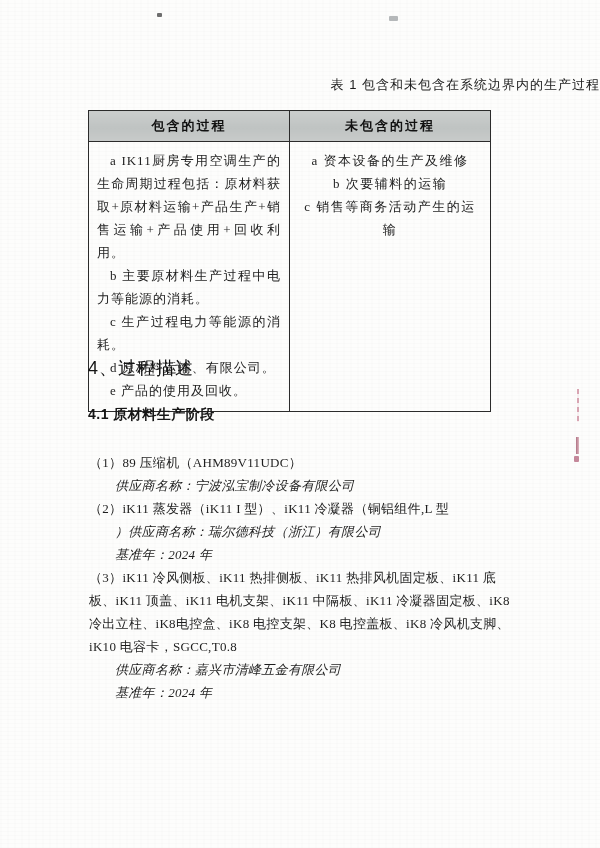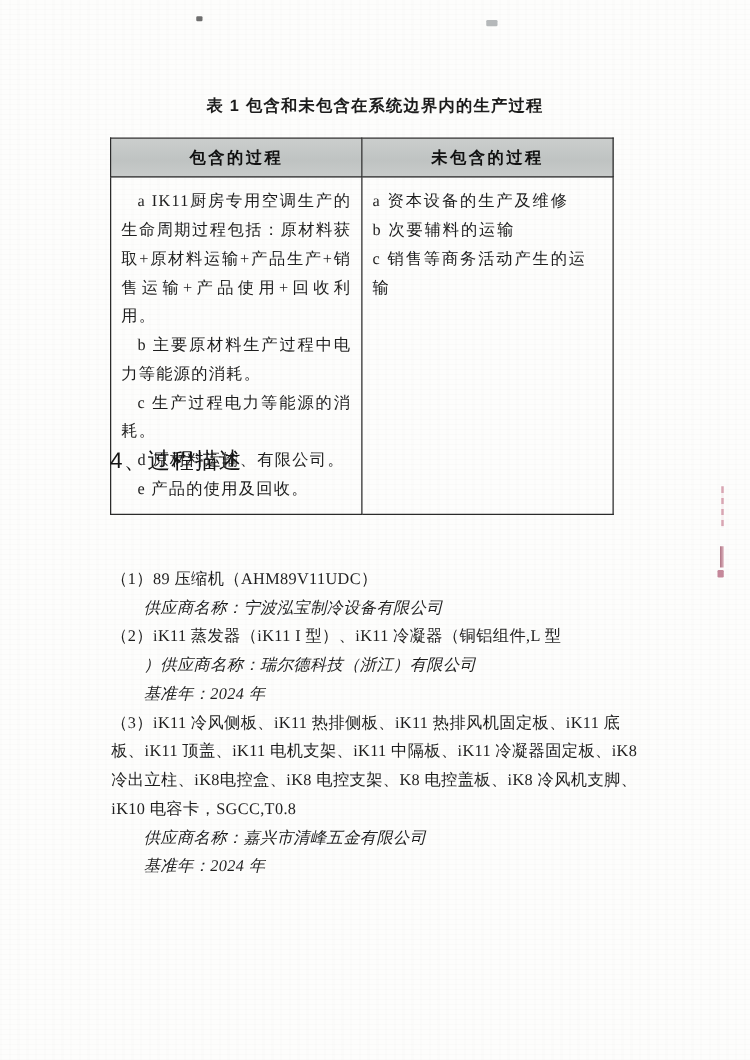--- a/index.html
+++ b/index.html
@@ -10,23 +10,23 @@
     background:#fdfdfc;
     background-image:
       repeating-linear-gradient(0deg, rgba(0,0,0,0.012) 0 1px, transparent 1px 4px),
       repeating-linear-gradient(90deg, rgba(0,0,0,0.006) 0 2px, transparent 2px 7px);
     color:#222;
     font-family:"Liberation Serif","DejaVu Serif",serif;
     overflow:hidden;
   }
   .caption{
     position:absolute;top:76px;left:0;right:0;
-    text-align:center;
+    text-align:right;
     font-family:"Liberation Sans","DejaVu Sans",sans-serif;
-    font-weight:bold;font-size:13px;letter-spacing:1px;color:#1c1c1c;
+    font-weight:normal;font-size:13px;letter-spacing:1px;color:#1c1c1c;
   }
   table.btable{
     position:absolute;left:88px;top:110px;
     width:403px;
     border-collapse:collapse;
     table-layout:fixed;
     padding-left:41px;
   }
   .btable th,.btable td{
     border:1.6px solid #2b2b2b;
@@ -44,20 +44,21 @@
     padding:7px 8px 9px 8px;
     font-size:13px;color:#1e1e1e;
   }
   .btable td.left-cell{width:203px;}
   .btable td.right-cell{width:200px;}
   .btable td p{
     margin:0;
     line-height:23px;
     text-indent:1em;
     letter-spacing:1px;
+    text-align:center;
   }
   .btable td.left-cell p{text-align:justify;}
   .btable td.right-cell p{text-indent:0;letter-spacing:1.5px;}
   .sec-heading{
     position:absolute;left:88px;top:356px;margin:0;
     font-family:"Liberation Sans","DejaVu Sans",sans-serif;
     font-size:18px;font-weight:normal;color:#141414;letter-spacing:1px;
   }
   .subsec-heading{
     position:absolute;left:88px;top:406px;margin:0;
@@ -124,20 +125,21 @@
 
             <p>c 销售等商务活动产生的运输</p>
 
         </td>
       </tr>
     </tbody>
   </table>
 
   <h2 class="sec-heading">4、过程描述</h2>
 
+  <h3 class="subsec-heading">4.1 原材料生产阶段</h3>
 
   <div class="body-lines">
 
       <p class="line i0">（1）89 压缩机（AHM89V11UDC）</p>
 
       <p class="line i2">供应商名称：宁波泓宝制冷设备有限公司</p>
 
 
       <p class="line i0">（2）iK11 蒸发器（iK11 I 型）、iK11 冷凝器（铜铝组件,L 型</p>
 

